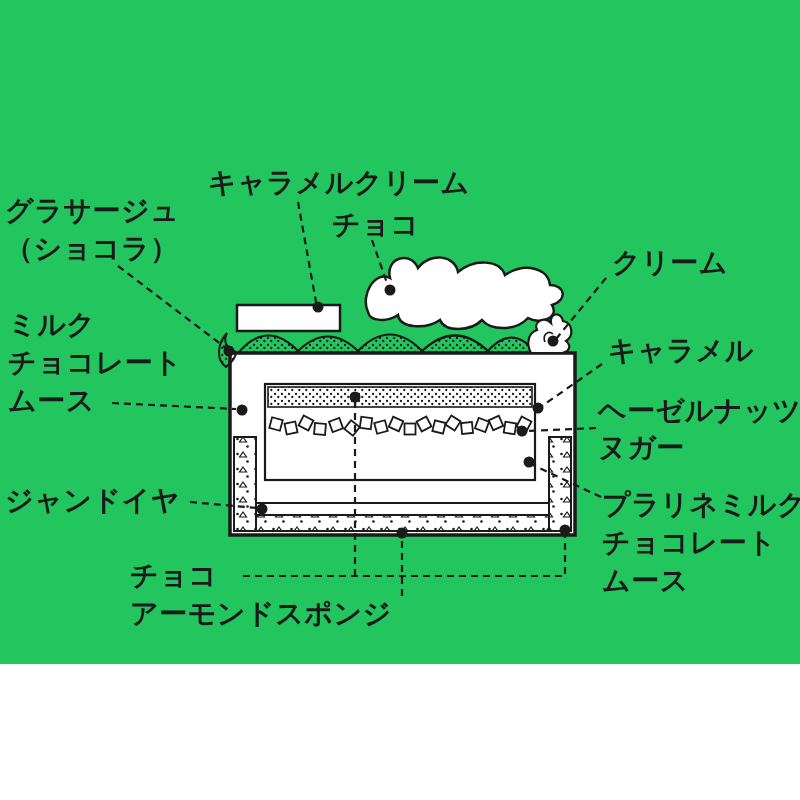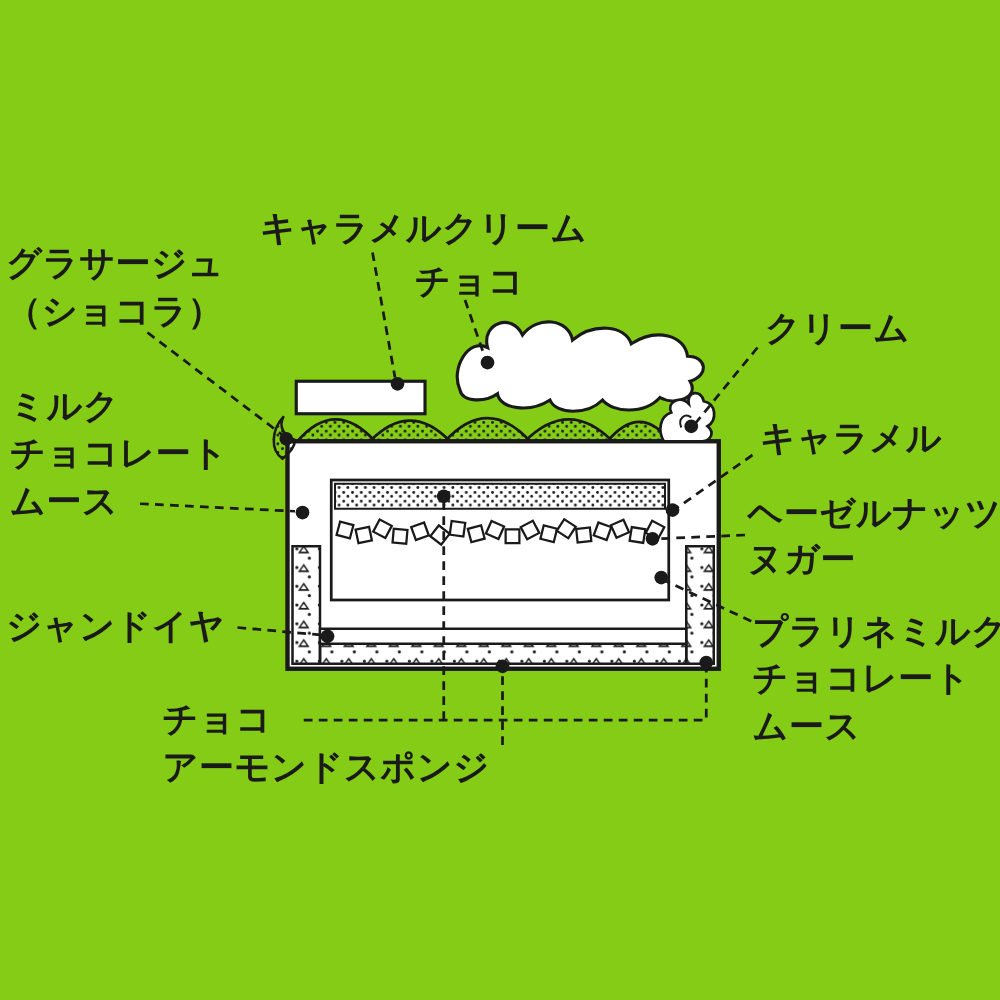--- a/index.html
+++ b/index.html
@@ -1,17 +1,17 @@
 <!DOCTYPE html>
 <html><head>
 <meta charset="utf-8">
 <style>
   html,body{margin:0;padding:0;background:#ffffff;}
   .canvas{
-    position:relative;width:800px;height:800px;background:#84cc16;overflow:hidden;
+    position:relative;width:800px;height:664px;background:#22c55e;overflow:hidden;
     font-family:"DejaVu Sans",sans-serif;
   }
   svg text{
     font-family:"DejaVu Sans",sans-serif;
     font-size:28px;
     font-weight:600;
     letter-spacing:0.5px;
     fill:#1a1a1a;
   }
   .leader{stroke:#1a1a1a;stroke-width:2.2;stroke-dasharray:7 5;fill:none;}

